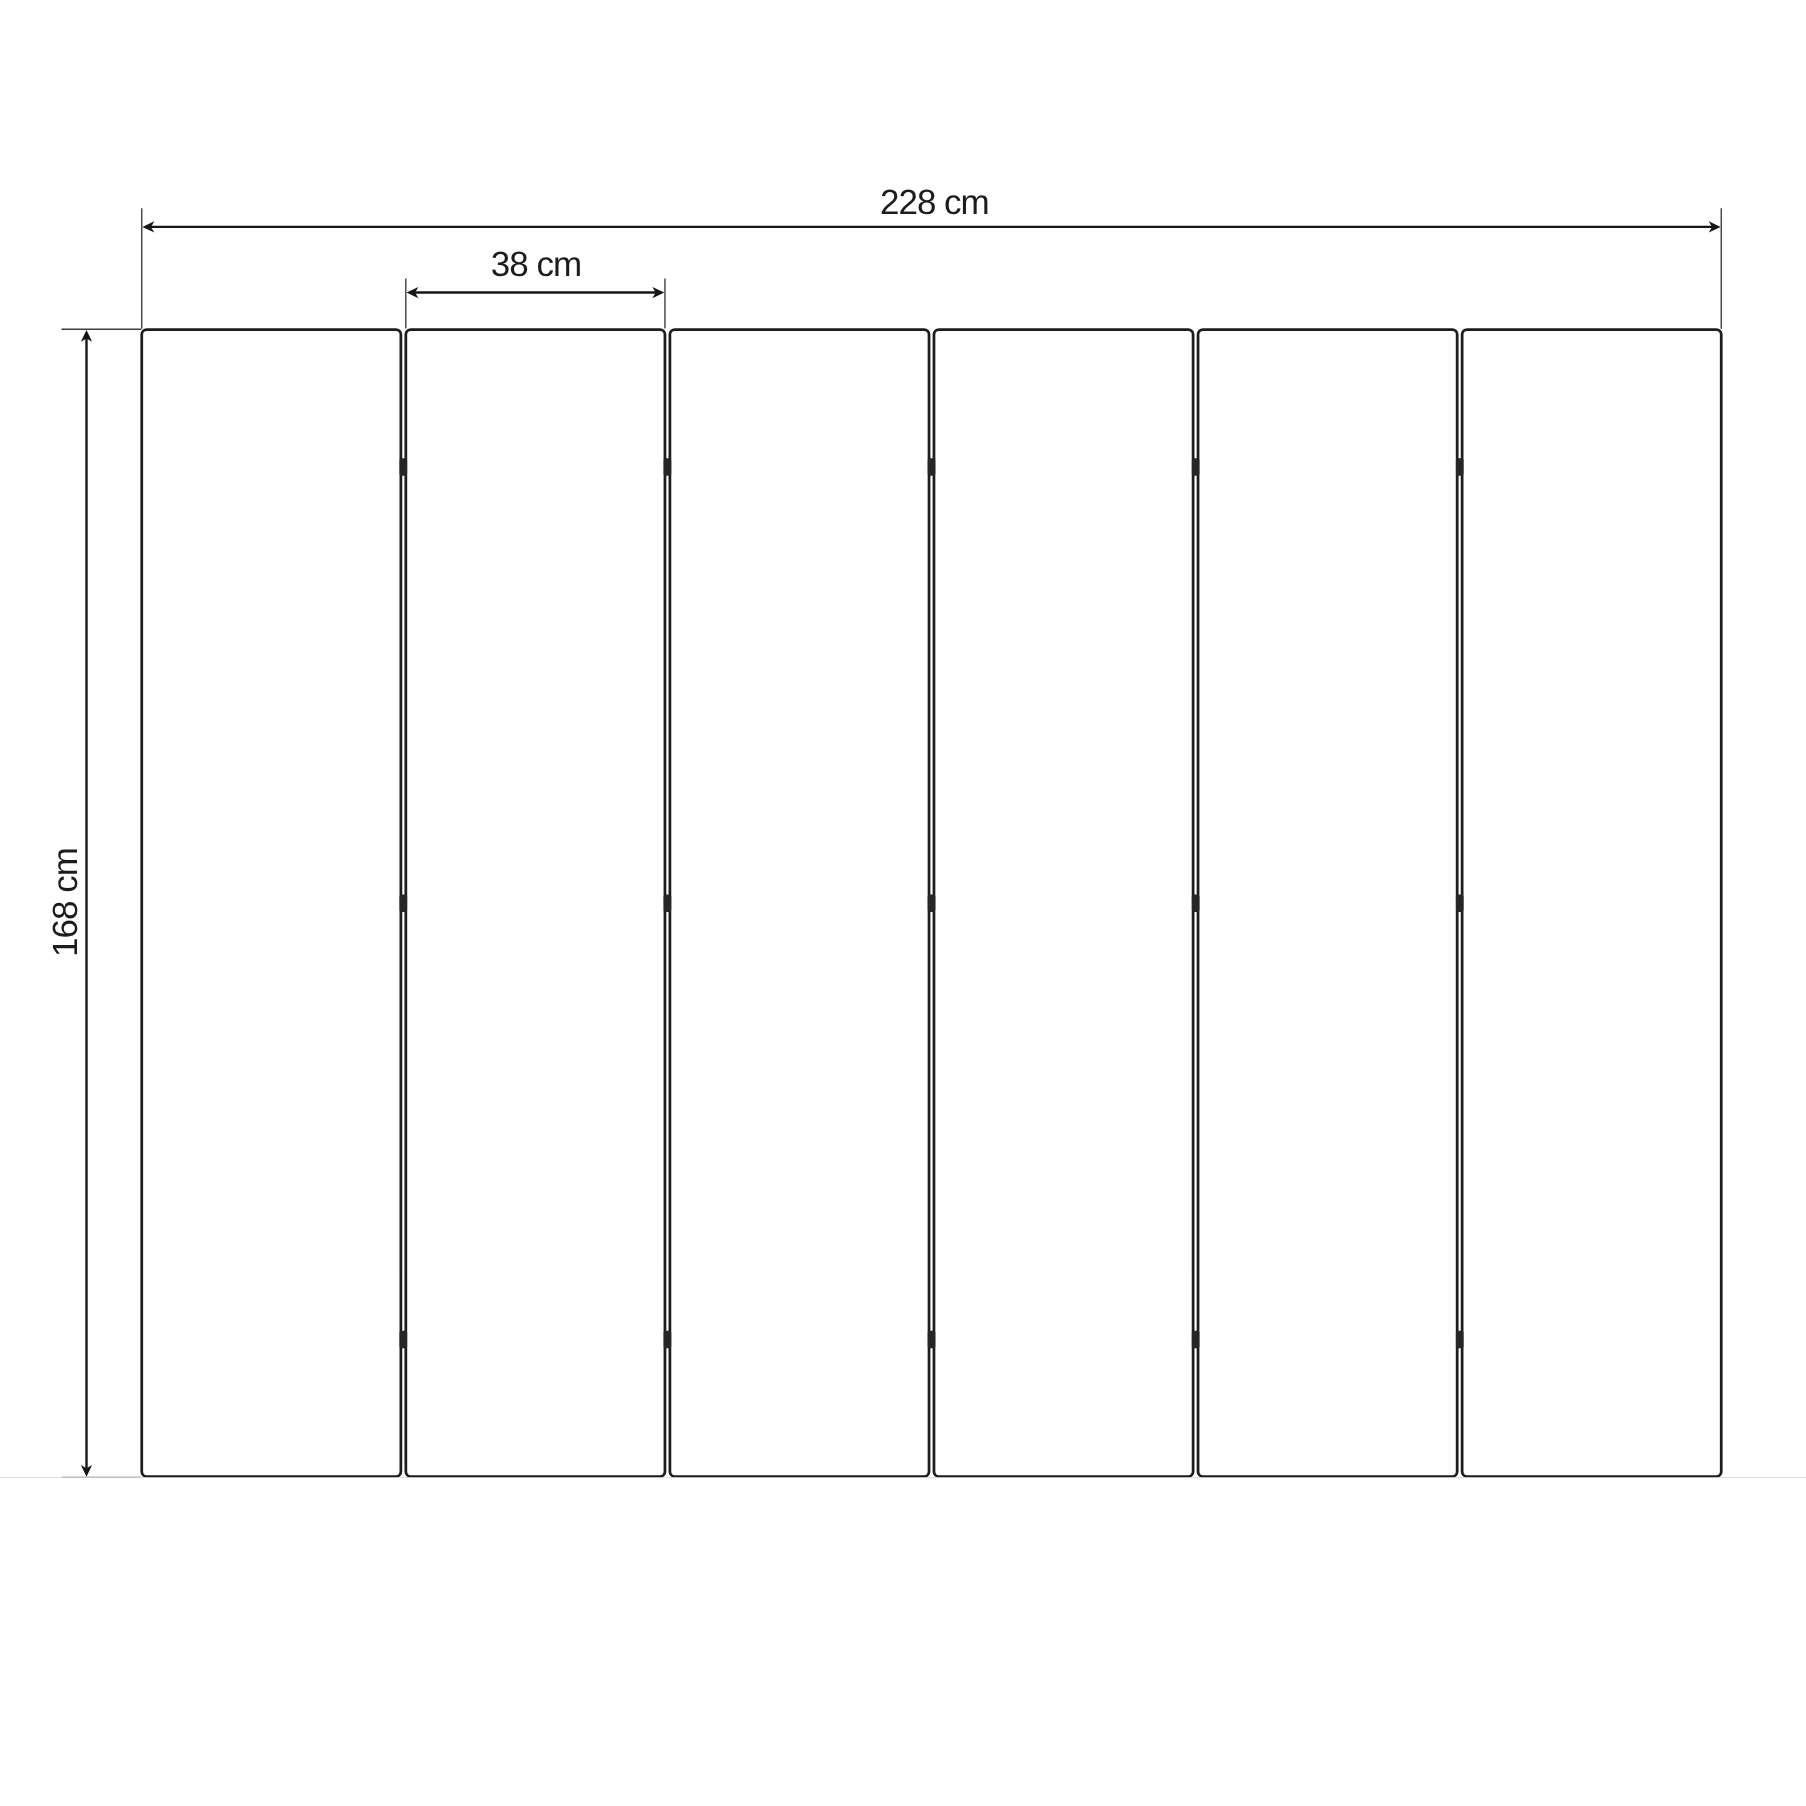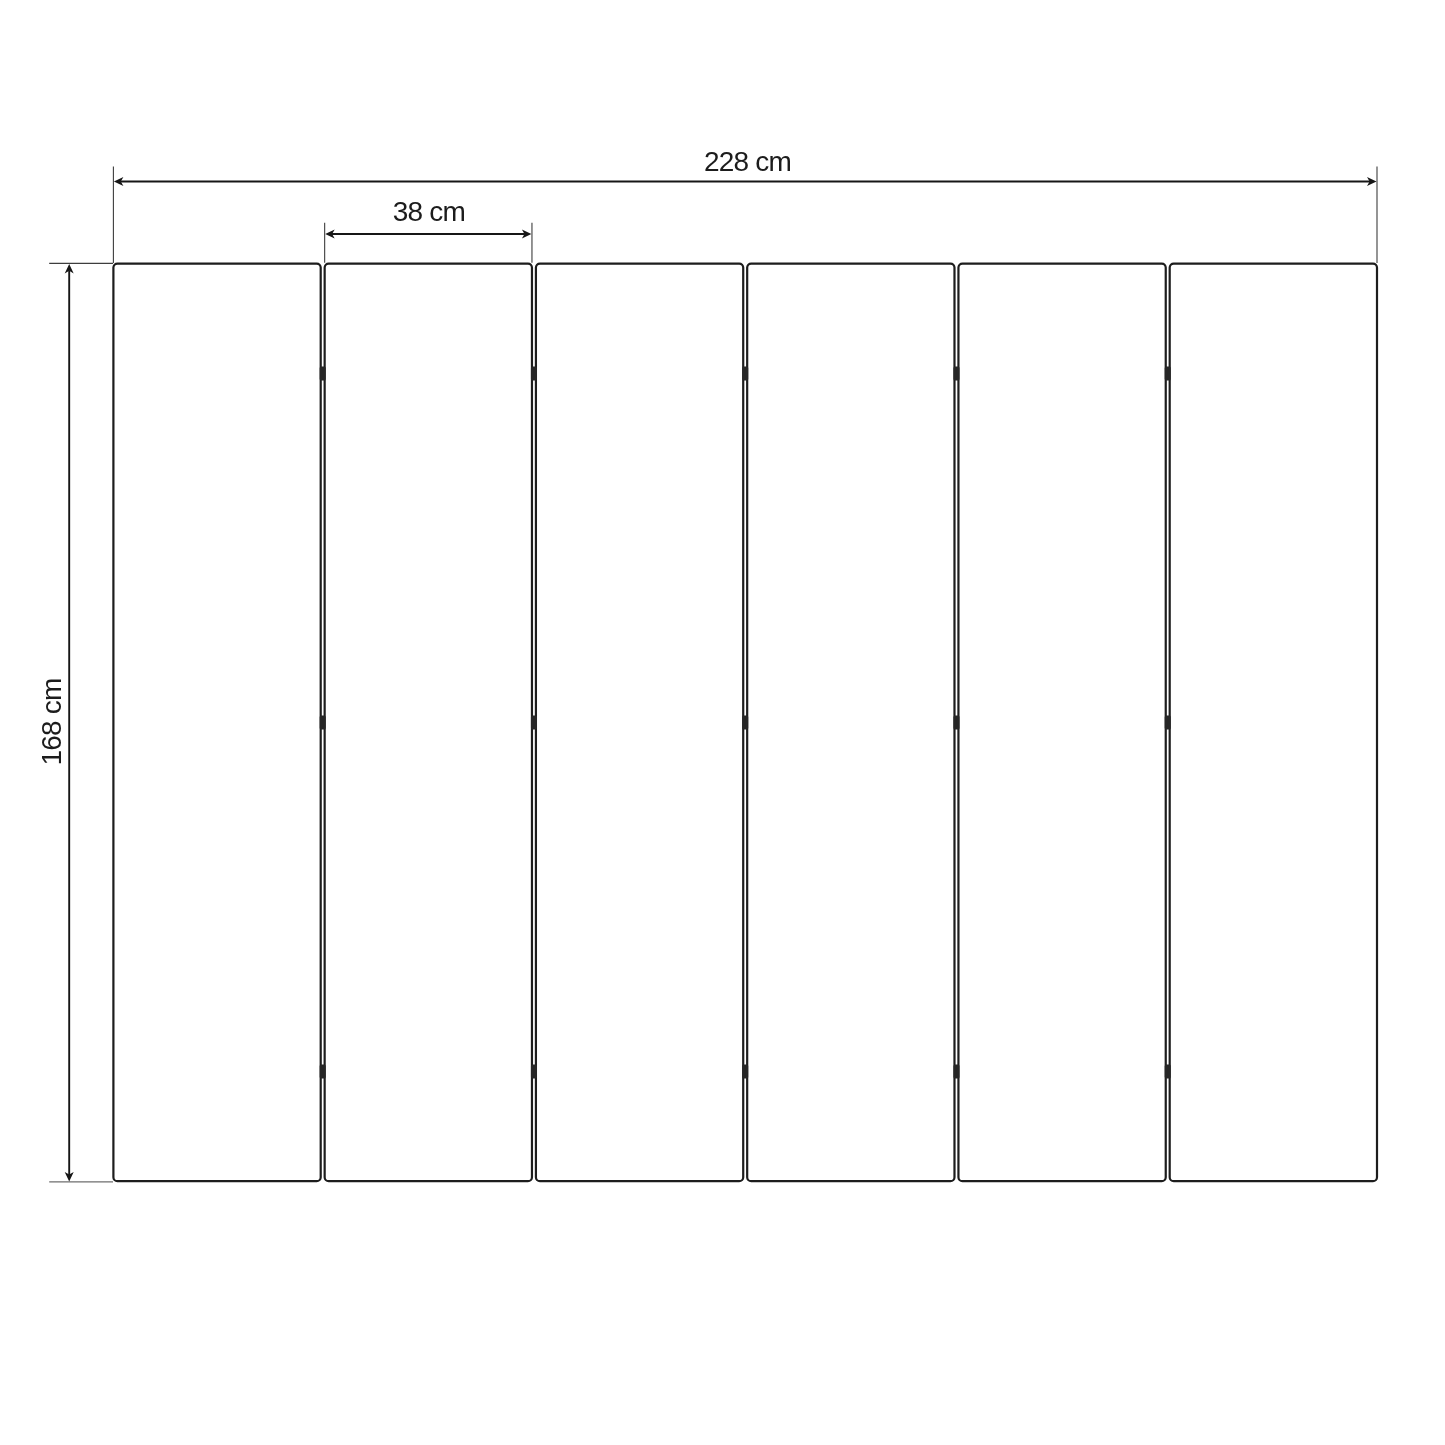--- a/index.html
+++ b/index.html
@@ -1,16 +1,16 @@
 <!DOCTYPE html>
 <html><head>
 <meta charset="utf-8">
 <style>
   html,body{margin:0;padding:0;background:#ffffff;}
-  .stage{position:relative;width:1445px;height:1445px;background:#0369a1;overflow:hidden;}
+  .stage{position:relative;width:1445px;height:1182px;background:#0369a1;overflow:hidden;}
   svg{display:block;}
   text{font-family:"Liberation Sans", sans-serif;fill:#1c1c1c;}
 </style>
 </head>
 <body>
 <div class="stage">
 <svg width="1445" height="1445" viewBox="0 0 1445 1445">
 
   <rect x="0" y="0" width="1445" height="1445" fill="#ffffff"></rect>
 

